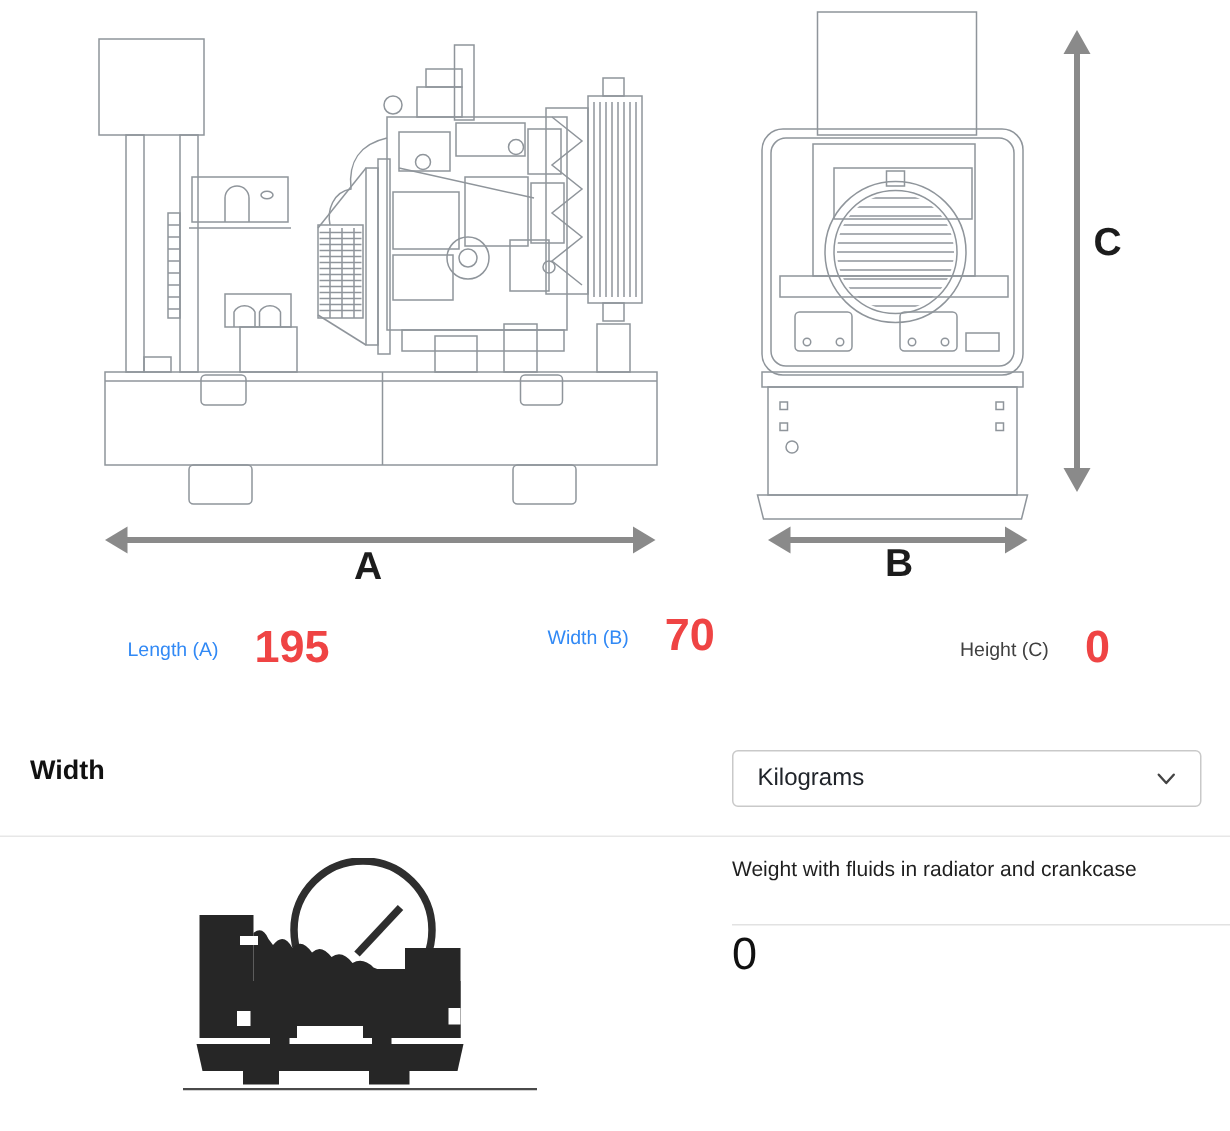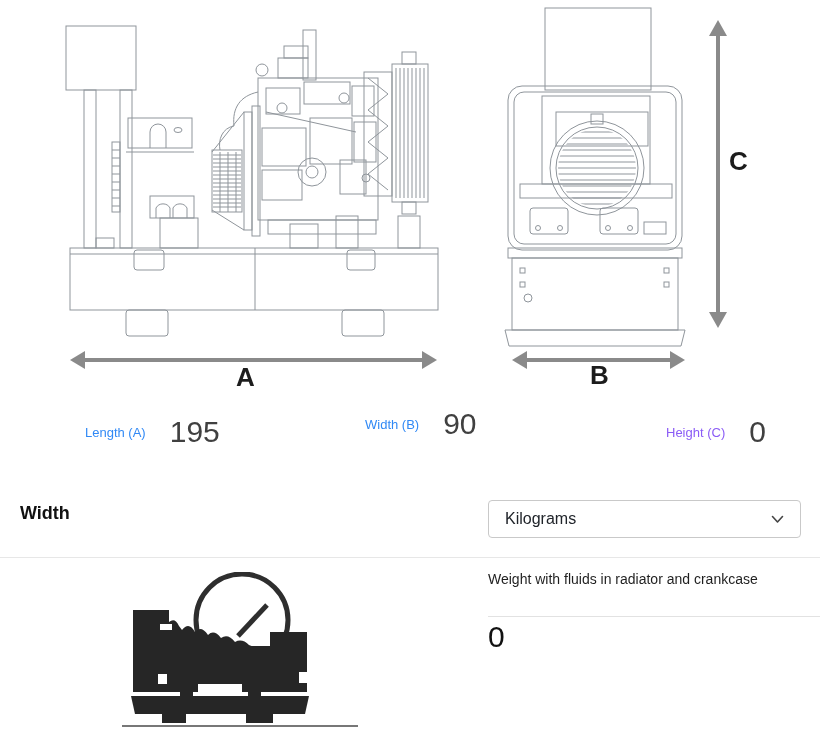--- a/index.html
+++ b/index.html
@@ -8,21 +8,21 @@
   #stage { position:relative; width:820px; height:754px; background:#fff; overflow:hidden; }
 
   .abs { position:absolute; }
 
   
   .dim-letter { position:absolute; font-size:26px; font-weight:700; color:#1c1c1c; }
 
   
   .dim-field { position:absolute; display:flex; align-items:center; gap:24px; height:36px;justify-content:flex-end; }
   .dim-label { font-size:13px; color:#3189f5; white-space:nowrap; }
-  .dim-value { font-size:30px; color:#404040; line-height:1; }
+  .dim-value { font-size:30px; color:#ef4444; line-height:1;font-weight:bold; }
 
   
   .section-title { position:absolute; left:20px; top:503px; font-size:18px; font-weight:700; color:#111; }
   .select-box { position:absolute; left:488px; top:500px; width:313px; height:38px;
     border:1px solid #c9c9c9; border-radius:4px; background:#fff;
     display:flex; align-items:center; justify-content:space-between;
     padding:0 16px; cursor:pointer;gap:33px; }
   .select-box .sel-text { font-size:16px; color:#20242a; }
 
   .divider-full { position:absolute; left:0; right:0; top:557px; height:1px; background:#e7e7e7; }
@@ -206,24 +206,24 @@
   <div class="dim-letter" style="left: 236px; top: 362px; color: rgb(28, 28, 28);">A</div>
   <div class="dim-letter" style="left: 590px; top: 360px; color: rgb(28, 28, 28);">B</div>
   <div class="dim-letter" style="left: 729px; top: 146px; color: rgb(28, 28, 28);">C</div>
 
   <div class="dim-field" style="left:85px;top:414px">
     <span class="dim-label" style="color: rgb(49, 137, 245);">Length (A)</span>
     <span class="dim-value">195</span>
   </div>
   <div class="dim-field" style="left:365px;top:406px">
     <span class="dim-label" style="color: rgb(49, 137, 245);">Width (B)</span>
-    <span class="dim-value">90</span>
+    <span class="dim-value">70</span>
   </div>
   <div class="dim-field" style="left:640px;top:414px">
-    <span class="dim-label" style="color: #8b5cf6; margin-left: 26px;">Height (C)</span>
+    <span class="dim-label" style="color: #404040;">Height (C)</span>
     <span class="dim-value">0</span>
   </div>
 
   <h2 class="section-title">Width</h2>
 
   <div class="select-box" role="button" tabindex="0">
     <span class="sel-text">Kilograms</span>
     <svg width="13" height="9" viewBox="0 0 13 9">
       <polyline points="1.5,1.5 6.5,7 11.5,1.5" fill="none" stroke="#444" stroke-width="1.6" stroke-linecap="round" stroke-linejoin="round"></polyline>
     </svg>

